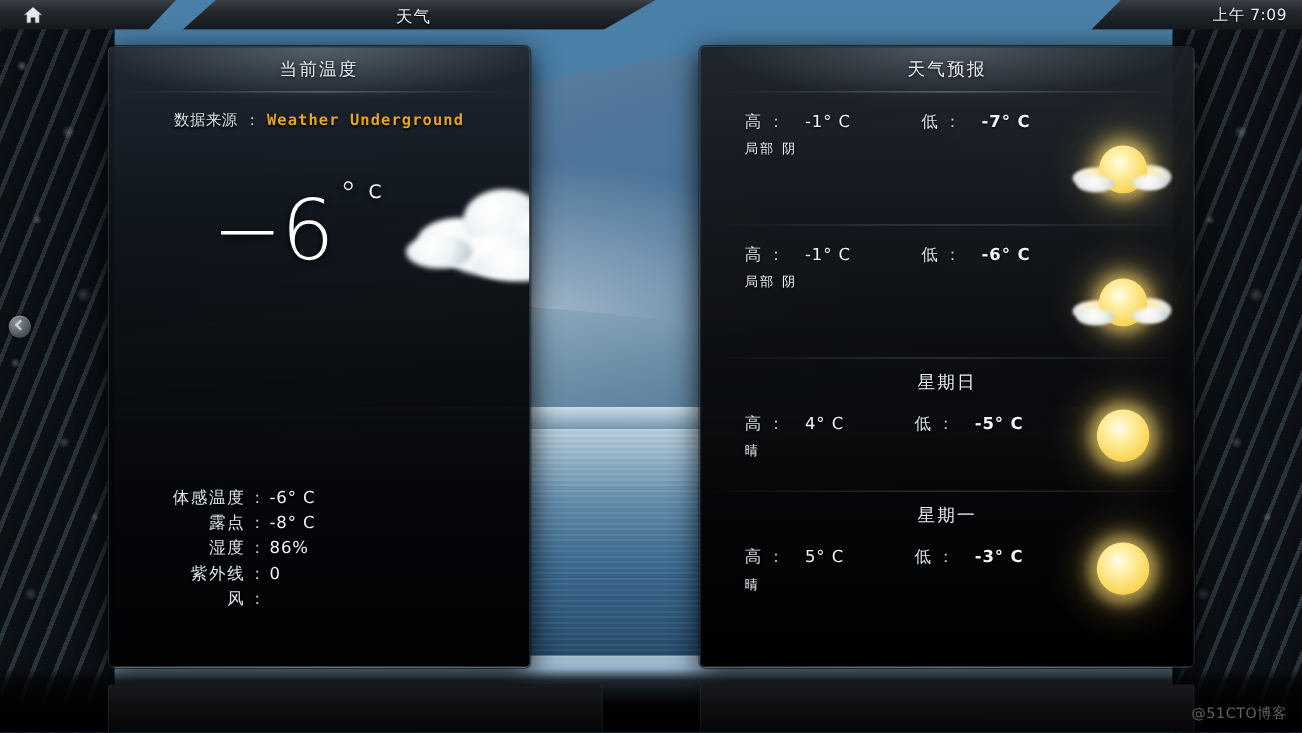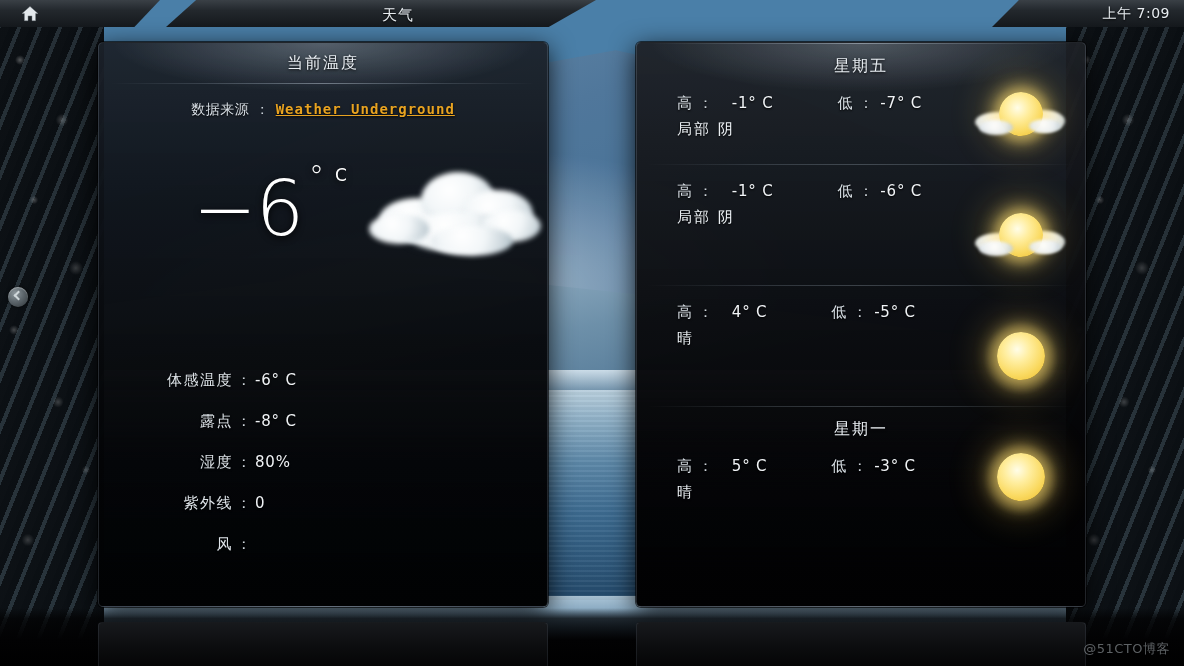--- a/index.html
+++ b/index.html
@@ -102,21 +102,21 @@
   #tb-title {
     left: 166px; width: 430px;
     clip-path: polygon(7% 0, 100% 0, 89% 100%, 0 100%);
   }
   #tb-clock {
     right: 0; width: 192px;
     clip-path: polygon(14% 0, 100% 0, 100% 100%, 0 100%);
   }
   #home-icon { position: absolute; left: 20px; top: 4px; width: 20px; height: 19px; }
   #tb-title-text {
-    position: absolute; left: 183px; top: 0; width: 430px; height: 31px;
+    position: absolute; left: 161px; top: 0; width: 430px; height: 31px;
     display: flex; align-items: center; justify-content: center;
     color: #e7ecf0; font-size: 15px; letter-spacing: 1px;
     text-shadow: 0 1px 2px rgba(0,0,0,.9);
   }
   #tb-clock-text {
     position: absolute; right: 14px; top: 0; height: 27px;
     display: flex; align-items: center;
     color: #e7ecf0; font-size: 14px; letter-spacing: .5px;
     text-shadow: 0 1px 2px rgba(0,0,0,.9);
   }
@@ -140,21 +140,21 @@
     position: absolute;
     border-radius: 5px;
     border: 1px solid rgba(150,165,180,.22);
     box-shadow: 0 6px 26px rgba(0,0,0,.85), 0 0 0 1px rgba(0,0,0,.6);
     overflow: hidden;
     z-index: 20;
   }
 
   
   #panel-current {
-    left: 98px; top: 42px; width: 450px; height: 565px;
+    left: 98px; top: 42px; width: 384px; height: 565px;
     background:
       radial-gradient(ellipse 300px 70px at 50% 0%, rgba(210,225,238,.30), rgba(0,0,0,0) 70%),
       linear-gradient(180deg, rgba(28,34,42,.94) 0%, rgba(14,18,24,.96) 28%,
                       rgba(7,9,12,.975) 55%, rgba(3,4,6,.985) 75%, #010203 100%);
   }
   
   #panel-forecast {
     left: 636px; top: 42px; width: 450px; height: 565px;
     background:
       radial-gradient(ellipse 300px 70px at 50% 0%, rgba(210,225,238,.26), rgba(0,0,0,0) 70%),
@@ -176,21 +176,21 @@
   
   .src-row {
     margin-top: 17px; display: flex; justify-content: center;
     align-items: baseline; gap: 6px;
     font-size: 14px; letter-spacing: .5px;
   }
   .src-label { color: #d8dfe6; text-shadow: 0 1px 2px #000; }
   .src-colon { color: #c9d1d8; }
   .src-value {
     color: #e8a321; font-family: "DejaVu Sans Mono", "Liberation Mono", monospace;
-    font-weight: 700; letter-spacing: 1px; text-shadow: 0 1px 2px #000; text-decoration: underline;
+    font-weight: 700; letter-spacing: 1px; text-shadow: 0 1px 2px #000;
   }
   .updated-row {
     margin-top: 21px; text-align: center;
     color: #b3bcc4; font-size: 13.5px; letter-spacing: .6px;
     text-shadow: 0 1px 2px #000;
   }
 
   
   #hero {
     margin-top: 30px; height: 120px;
@@ -219,22 +219,22 @@
     filter: blur(2.4px);
   }
   .cloud-shadow {
     position: absolute; border-radius: 50%;
     background: radial-gradient(circle at 50% 45%, rgba(120,140,152,.85), rgba(90,110,122,0) 72%);
     filter: blur(4px);
   }
 
   
   #details {
-    position: absolute; left: 12px; bottom: 52px; width: 100%;
-    display: flex; flex-direction: column; gap: 22px; justify-content: flex-end;
+    position: absolute; left: 2px; bottom: 52px; width: 100%;
+    display: flex; flex-direction: column; gap: 4px; justify-content: flex-end;
   }
   .det-row {
     display: flex; align-items: baseline;
     font-size: 15px; letter-spacing: .5px; color: #e3e8ed;
     text-shadow: 0 1px 2px #000;
   }
   .det-label {
     width: 122px; text-align: right; color: #dfe5ea;
     letter-spacing: 1.5px;
   }
@@ -251,23 +251,23 @@
   }
   .fc-temps {
     display: flex; align-items: baseline; padding: 17px 0 0 40px;
     font-size: 15px; color: #e2e8ed; letter-spacing: .8px;
     text-shadow: 0 1px 2px #000;
   }
   .fc-hi-label, .fc-lo-label { color: #d9e0e6; letter-spacing: 2px; }
   .fc-colon { margin: 0 4px; color: #cdd4da; }
   .fc-hi-val { color: #f1f4f7; margin-left: 14px; }
   .fc-lo-label { margin-left: 64px; }
-  .fc-lo-val { color: #f1f4f7; margin-left: 2px; }
+  .fc-lo-val { color: #f1f4f7; margin-left: 14px; font-weight: bold; }
   .fc-cond {
-    padding: 7px 0 0 40px; color: #eaeff3; font-size: 15px; letter-spacing: 2px;
+    padding: 7px 0 0 40px; color: #eaeff3; font-size: 12px; letter-spacing: 2px;
     text-shadow: 0 1px 2px #000;
   }
   .fc-icon { position: absolute; right: 24px; top: 38px; width: 86px; height: 70px; }
   .fc-rule {
     height: 1px; margin: 0 10px;
     background: linear-gradient(90deg, rgba(255,255,255,0) 0%, rgba(180,198,214,.20) 30%,
                 rgba(190,206,220,.26) 50%, rgba(180,198,214,.20) 70%, rgba(255,255,255,0) 100%);
   }
 
   
@@ -378,43 +378,43 @@
 
       <div class="det-row">
         <span class="det-label">露点</span>
         <span class="det-colon">：</span>
         <span class="det-value">-8° C</span>
       </div>
 
       <div class="det-row">
         <span class="det-label">湿度</span>
         <span class="det-colon">：</span>
-        <span class="det-value">80%</span>
+        <span class="det-value">86%</span>
       </div>
 
       <div class="det-row">
         <span class="det-label">紫外线</span>
         <span class="det-colon">：</span>
         <span class="det-value">0</span>
       </div>
 
       <div class="det-row">
         <span class="det-label">风</span>
         <span class="det-colon">：</span>
       </div>
 
     </div>
   </div>
 
   <div class="panel" id="panel-forecast">
 
+    <div class="panel-title">天气预报</div>
     <div class="panel-rule"></div>
 
     <div class="fc-row first">
-      <div class="fc-day">星期五</div>
       <div class="fc-temps">
         <span class="fc-hi-label">高</span>
         <span class="fc-colon">：</span>
         <span class="fc-hi-val">-1° C</span>
         <span class="fc-lo-label">低</span>
         <span class="fc-colon">：</span>
         <span class="fc-lo-val">-7° C</span>
       </div>
       <div class="fc-cond">局部 阴</div>
       <div class="fc-icon">
@@ -443,20 +443,21 @@
         <div class="sun-cloudlet" style="left:0px;  top:30px; width:46px; height:20px;"></div>
         <div class="sun-cloudlet" style="left:48px; top:28px; width:42px; height:22px;"></div>
         <div class="sun-core" style="left:24px; top:10px; width:44px; height:44px;"></div>
         <div class="sun-cloudlet" style="left:4px;  top:38px; width:34px; height:15px; opacity:.92;"></div>
         <div class="sun-cloudlet" style="left:54px; top:37px; width:32px; height:14px; opacity:.92;"></div>
       </div>
     </div>
     <div class="fc-rule"></div>
 
     <div class="fc-row">
+      <div class="fc-day">星期日</div>
       <div class="fc-temps">
         <span class="fc-hi-label">高</span>
         <span class="fc-colon">：</span>
         <span class="fc-hi-val">4° C</span>
         <span class="fc-lo-label">低</span>
         <span class="fc-colon">：</span>
         <span class="fc-lo-val">-5° C</span>
       </div>
       <div class="fc-cond">晴</div>
       <div class="fc-icon">

